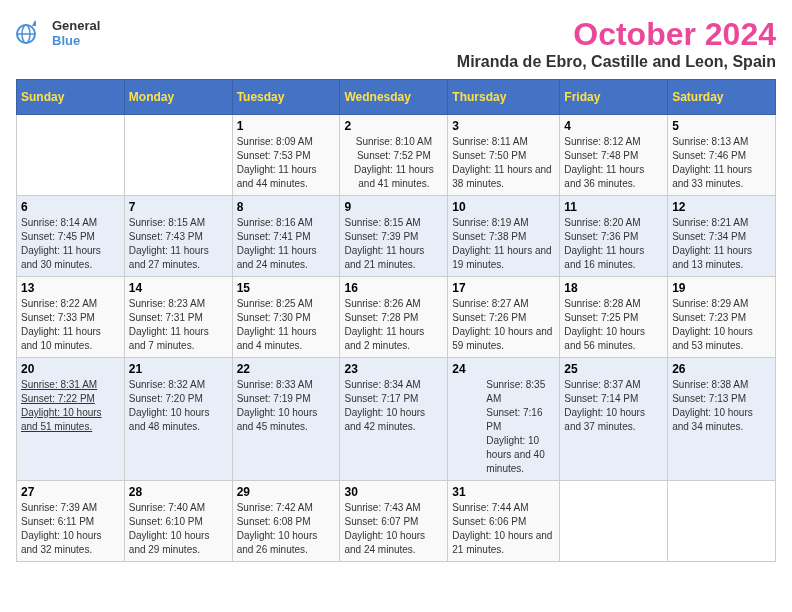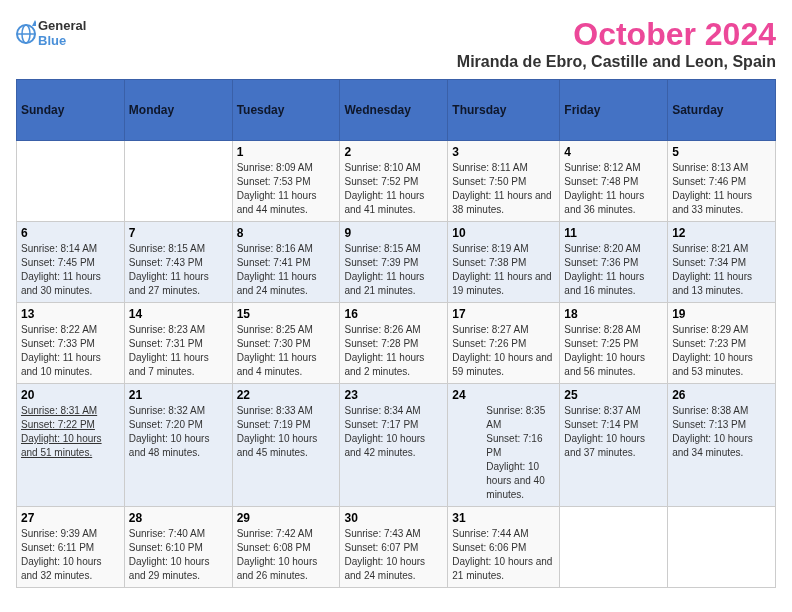--- a/index.html
+++ b/index.html
@@ -34,22 +34,22 @@
       color: #333;
       font-weight: bold;
     }
     table {
       width: 100%;
       border-collapse: collapse;
       font-size: 11px;
     }
     thead tr th {
       background-color: #4472c4;
-      color: #0f172a;
-      padding: 23px 4px;
+      color: #fde047;
+      padding: 10px 4px;
       text-align: left;
       font-size: 12px;
       border: 1px solid #3a60a8;
     }
     tbody tr td {
       border: 1px solid #ccc;
       vertical-align: top;
       padding: 4px;
       min-width: 100px;
       min-height: 70px;
@@ -74,21 +74,21 @@
     }
     .empty-cell {
       background: #fff !important;
     }
   </style>
 </head>
 <body>
 
 <div class="header-area">
   <div class="logo">
-  <div style="display:flex;align-items:center;gap:2px;">
+  <div style="display:flex;align-items:center;gap:16px;">
     <svg width="20" height="36" viewBox="0 0 20 36">
       <ellipse cx="10" cy="18" rx="9" ry="9" fill="none" stroke="#4a90d9" stroke-width="2"></ellipse>
       <ellipse cx="10" cy="18" rx="4" ry="9" fill="none" stroke="#4a90d9" stroke-width="1.5"></ellipse>
       <line x1="1" y1="18" x2="19" y2="18" stroke="#4a90d9" stroke-width="1.5"></line>
       <polygon points="16,10 22,10 19,4" fill="#4a90d9"></polygon>
     </svg>
     <div style="display:flex;flex-direction:column;line-height:1.15;">
       <span style="font-size:13px;font-weight:bold;color:#333;">General</span>
       <span style="font-size:13px;font-weight:bold;color:#4a90d9;">Blue</span>
     </div>
@@ -117,21 +117,21 @@
         <td class="empty-cell"></td>
         <td class="empty-cell"></td>
         <td>
           <span class="day-number">1</span>
           <div class="day-info" style="white-space: pre-line;">Sunrise: 8:09 AM
 Sunset: 7:53 PM
 Daylight: 11 hours and 44 minutes.</div>
         </td>
         <td>
           <span class="day-number">2</span>
-          <div class="day-info" style="white-space: pre-line;">Sunrise: 8:10 AM
+          <div class="day-info" style="white-space: pre-line; text-align: center;">Sunrise: 8:10 AM
 Sunset: 7:52 PM
 Daylight: 11 hours and 41 minutes.</div>
         </td>
         <td>
           <span class="day-number">3</span>
           <div class="day-info" style="white-space: pre-line;">Sunrise: 8:11 AM
 Sunset: 7:50 PM
 Daylight: 11 hours and 38 minutes.</div>
         </td>
         <td>
@@ -275,21 +275,21 @@
         <td>
           <span class="day-number">26</span>
           <div class="day-info" style="white-space: pre-line;">Sunrise: 8:38 AM
 Sunset: 7:13 PM
 Daylight: 10 hours and 34 minutes.</div>
         </td>
       </tr>
       <tr>
         <td>
           <span class="day-number">27</span>
-          <div class="day-info" style="white-space: pre-line;">Sunrise: 9:39 AM
+          <div class="day-info" style="white-space: pre-line;">Sunrise: 7:39 AM
 Sunset: 6:11 PM
 Daylight: 10 hours and 32 minutes.</div>
         </td>
         <td>
           <span class="day-number">28</span>
           <div class="day-info" style="white-space: pre-line;">Sunrise: 7:40 AM
 Sunset: 6:10 PM
 Daylight: 10 hours and 29 minutes.</div>
         </td>
         <td>

